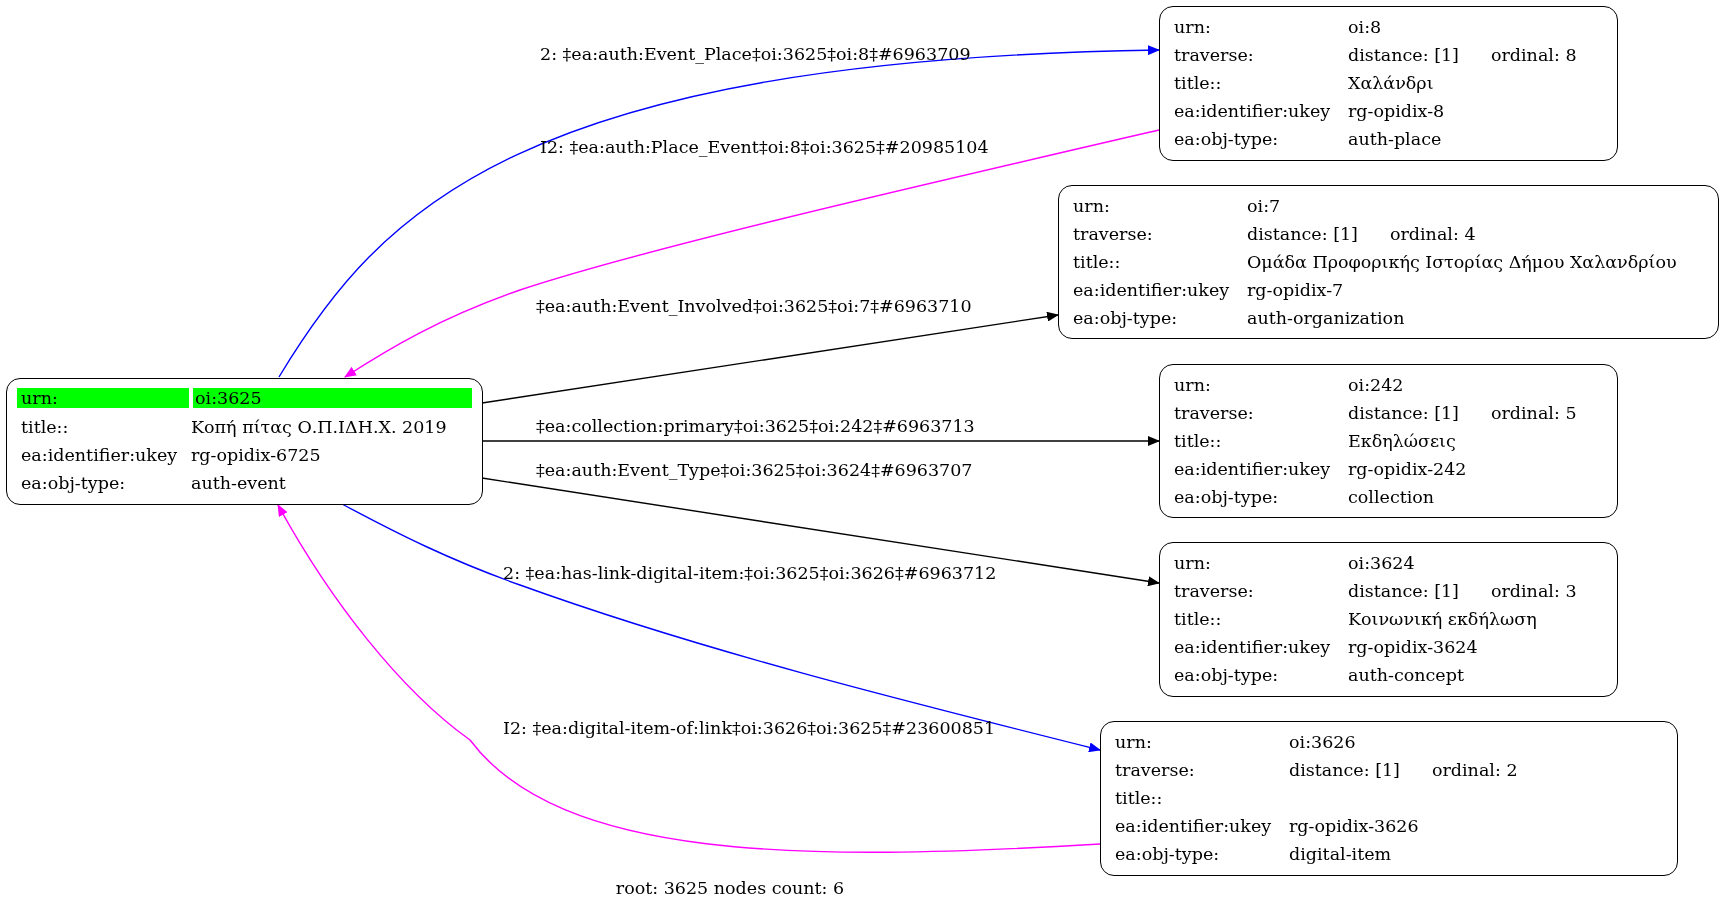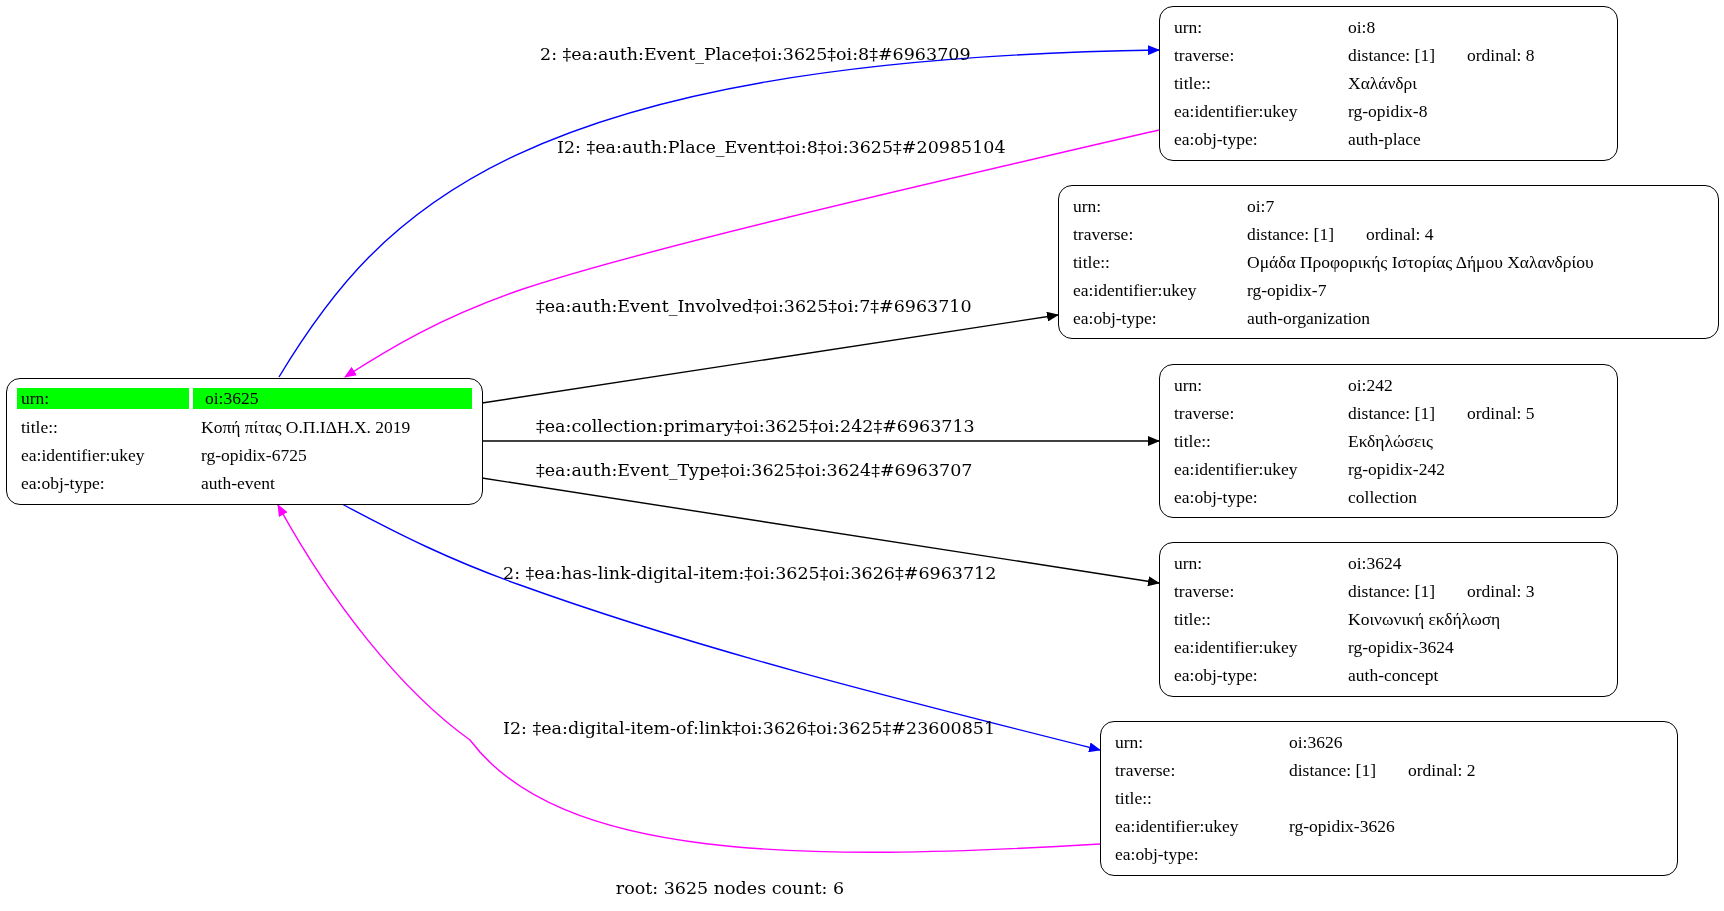--- a/index.html
+++ b/index.html
@@ -1,30 +1,30 @@
 <!DOCTYPE html>
 <html><head>
   <meta charset="utf-8">
   <style>
     html, body { margin: 0; padding: 0; background: #ffffff; }
     body { width: 1724px; height: 911px; position: relative; overflow: hidden;
            font-family: "DejaVu Serif", "Liberation Serif", serif; color: #000; }
     #edges { position: absolute; left: 0; top: 0; width: 1724px; height: 911px; }
     .node { position: absolute; border: 1.3px solid #000; border-radius: 14px; background: #fff;
             box-sizing: border-box; padding: 6px 14px 4px 14px; font-size: 17.5px; cursor: pointer; }
-    .row { display: flex; height: 28px; align-items: center; white-space: nowrap; font-family: Liberation Serif, serif; }
+    .row { display: flex; height: 28px; align-items: center; white-space: nowrap; }
     .row .k { width: 174px; flex: none; }
     .row .v { flex: 1; display: flex; }
     .row .v .ord { margin-left: 32px; }
     .node.root { padding: 6px 10px 4px 10px; }
     .node.root .row .k { width: 172px; padding-left: 4px; box-sizing: border-box; }
     .node.root .row.hl .k, .node.root .row.hl .v { background: #00ff00; }
     .node.root .row.hl .k { margin-right: 4px; }
     .node.root .row.hl { height: 26px; margin-bottom: 2px; }
-    .node.root .row .v { padding-left: 12px; }
+    .node.root .row .v { padding-left: 2px; }
     .elabel { position: absolute; font-size: 17.5px; white-space: nowrap; cursor: pointer; }
     #footer { position: absolute; left: 0; width: 1460px; top: 878px; text-align: center; font-size: 17.5px; }
   </style>
 </head>
 <body>
 
 <svg id="edges" xmlns="http://www.w3.org/2000/svg">
   <defs>
     <marker id="arr-blue" markerWidth="12" markerHeight="10" refX="11" refY="5" orient="auto" markerUnits="userSpaceOnUse">
       <path d="M0,0 L12,5 L0,10 z" fill="#0000ff"></path>
@@ -46,21 +46,21 @@
   <path d="M482,441 L1159,441" stroke="#000" stroke-width="1.4" fill="none" marker-end="url(#arr-black)"></path>
 
   <path d="M482,478 L1159,583" stroke="#000" stroke-width="1.4" fill="none" marker-end="url(#arr-black)"></path>
 
   <path d="M342,504 C400,535 450,560 520,585 C700,650 900,700 1100,750" stroke="#0000ff" stroke-width="1.4" fill="none" marker-end="url(#arr-blue)"></path>
 
   <path d="M1100,844 C800,862 560,860 470,740 C400,690 330,600 278,505" stroke="#ff00ff" stroke-width="1.4" fill="none" marker-end="url(#arr-mag)"></path>
 </svg>
 
 <div class="elabel" style="left:540px; top:18px;margin-top:26px;">2: ‡ea:auth:Event_Place‡oi:3625‡oi:8‡#6963709</div>
-<div class="elabel" style="left:557px; top:137px;">I2: ‡ea:auth:Place_Event‡oi:8‡oi:3625‡#20985104</div>
+<div class="elabel" style="left:540px; top:137px;">I2: ‡ea:auth:Place_Event‡oi:8‡oi:3625‡#20985104</div>
 <div class="elabel" style="left:536px; top:296px;text-align:right;">‡ea:auth:Event_Involved‡oi:3625‡oi:7‡#6963710</div>
 <div class="elabel" style="left:536px; top:416px;">‡ea:collection:primary‡oi:3625‡oi:242‡#6963713</div>
 <div class="elabel" style="left:536px; top:460px;">‡ea:auth:Event_Type‡oi:3625‡oi:3624‡#6963707</div>
 <div class="elabel" style="left:503px; top:563px;">2: ‡ea:has-link-digital-item:‡oi:3625‡oi:3626‡#6963712</div>
 <div class="elabel" style="left:503px; top:718px;">I2: ‡ea:digital-item-of:link‡oi:3626‡oi:3625‡#23600851</div>
 
 <div class="node root" style="left:6px; top:378px; width:477px; height:127px;">
   <div class="row hl">
     <span class="k">urn:</span>
     <span class="v">oi:3625</span>
@@ -197,16 +197,17 @@
     </div>
   <div class="row">
       <span class="k">title::</span>
     </div>
   <div class="row">
       <span class="k">ea:identifier:ukey</span>
       <span class="v">rg-opidix-3626</span>
     </div>
   <div class="row">
       <span class="k">ea:obj-type:</span>
+      <span class="v">digital-item</span>
     </div>
 </div>
 
 <div id="footer">root: 3625 nodes count: 6</div>
 
 </body></html>

